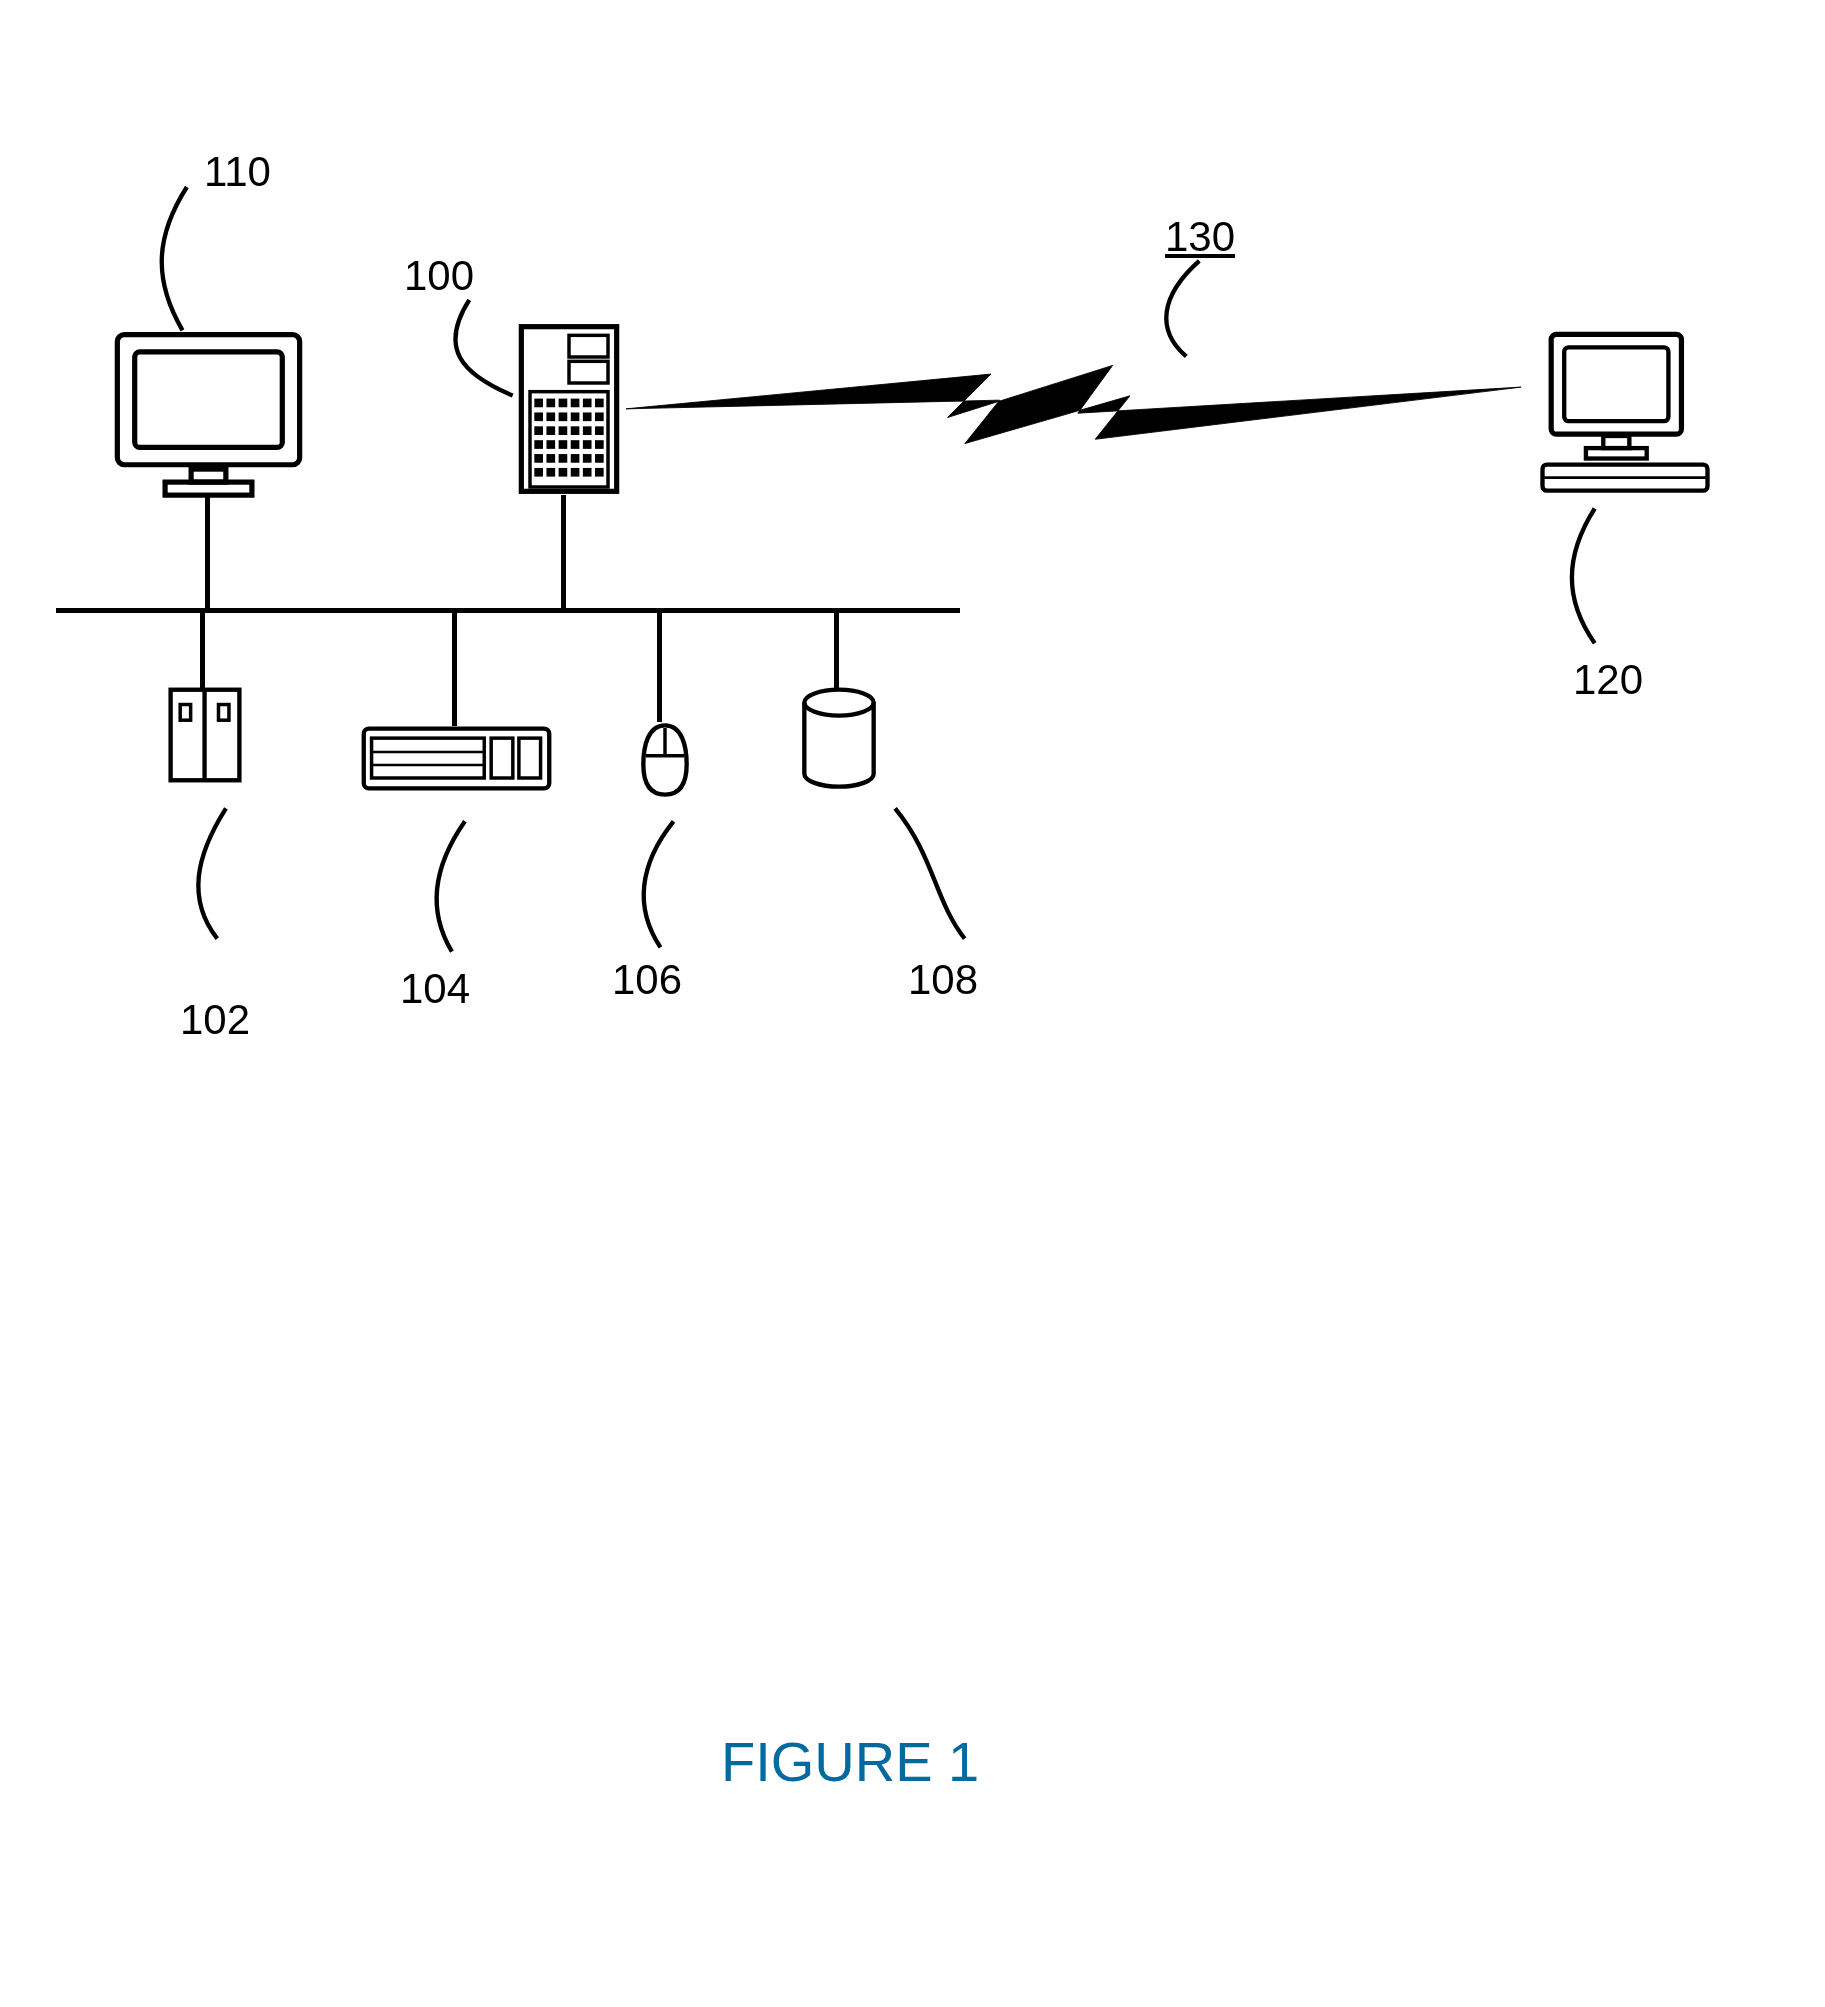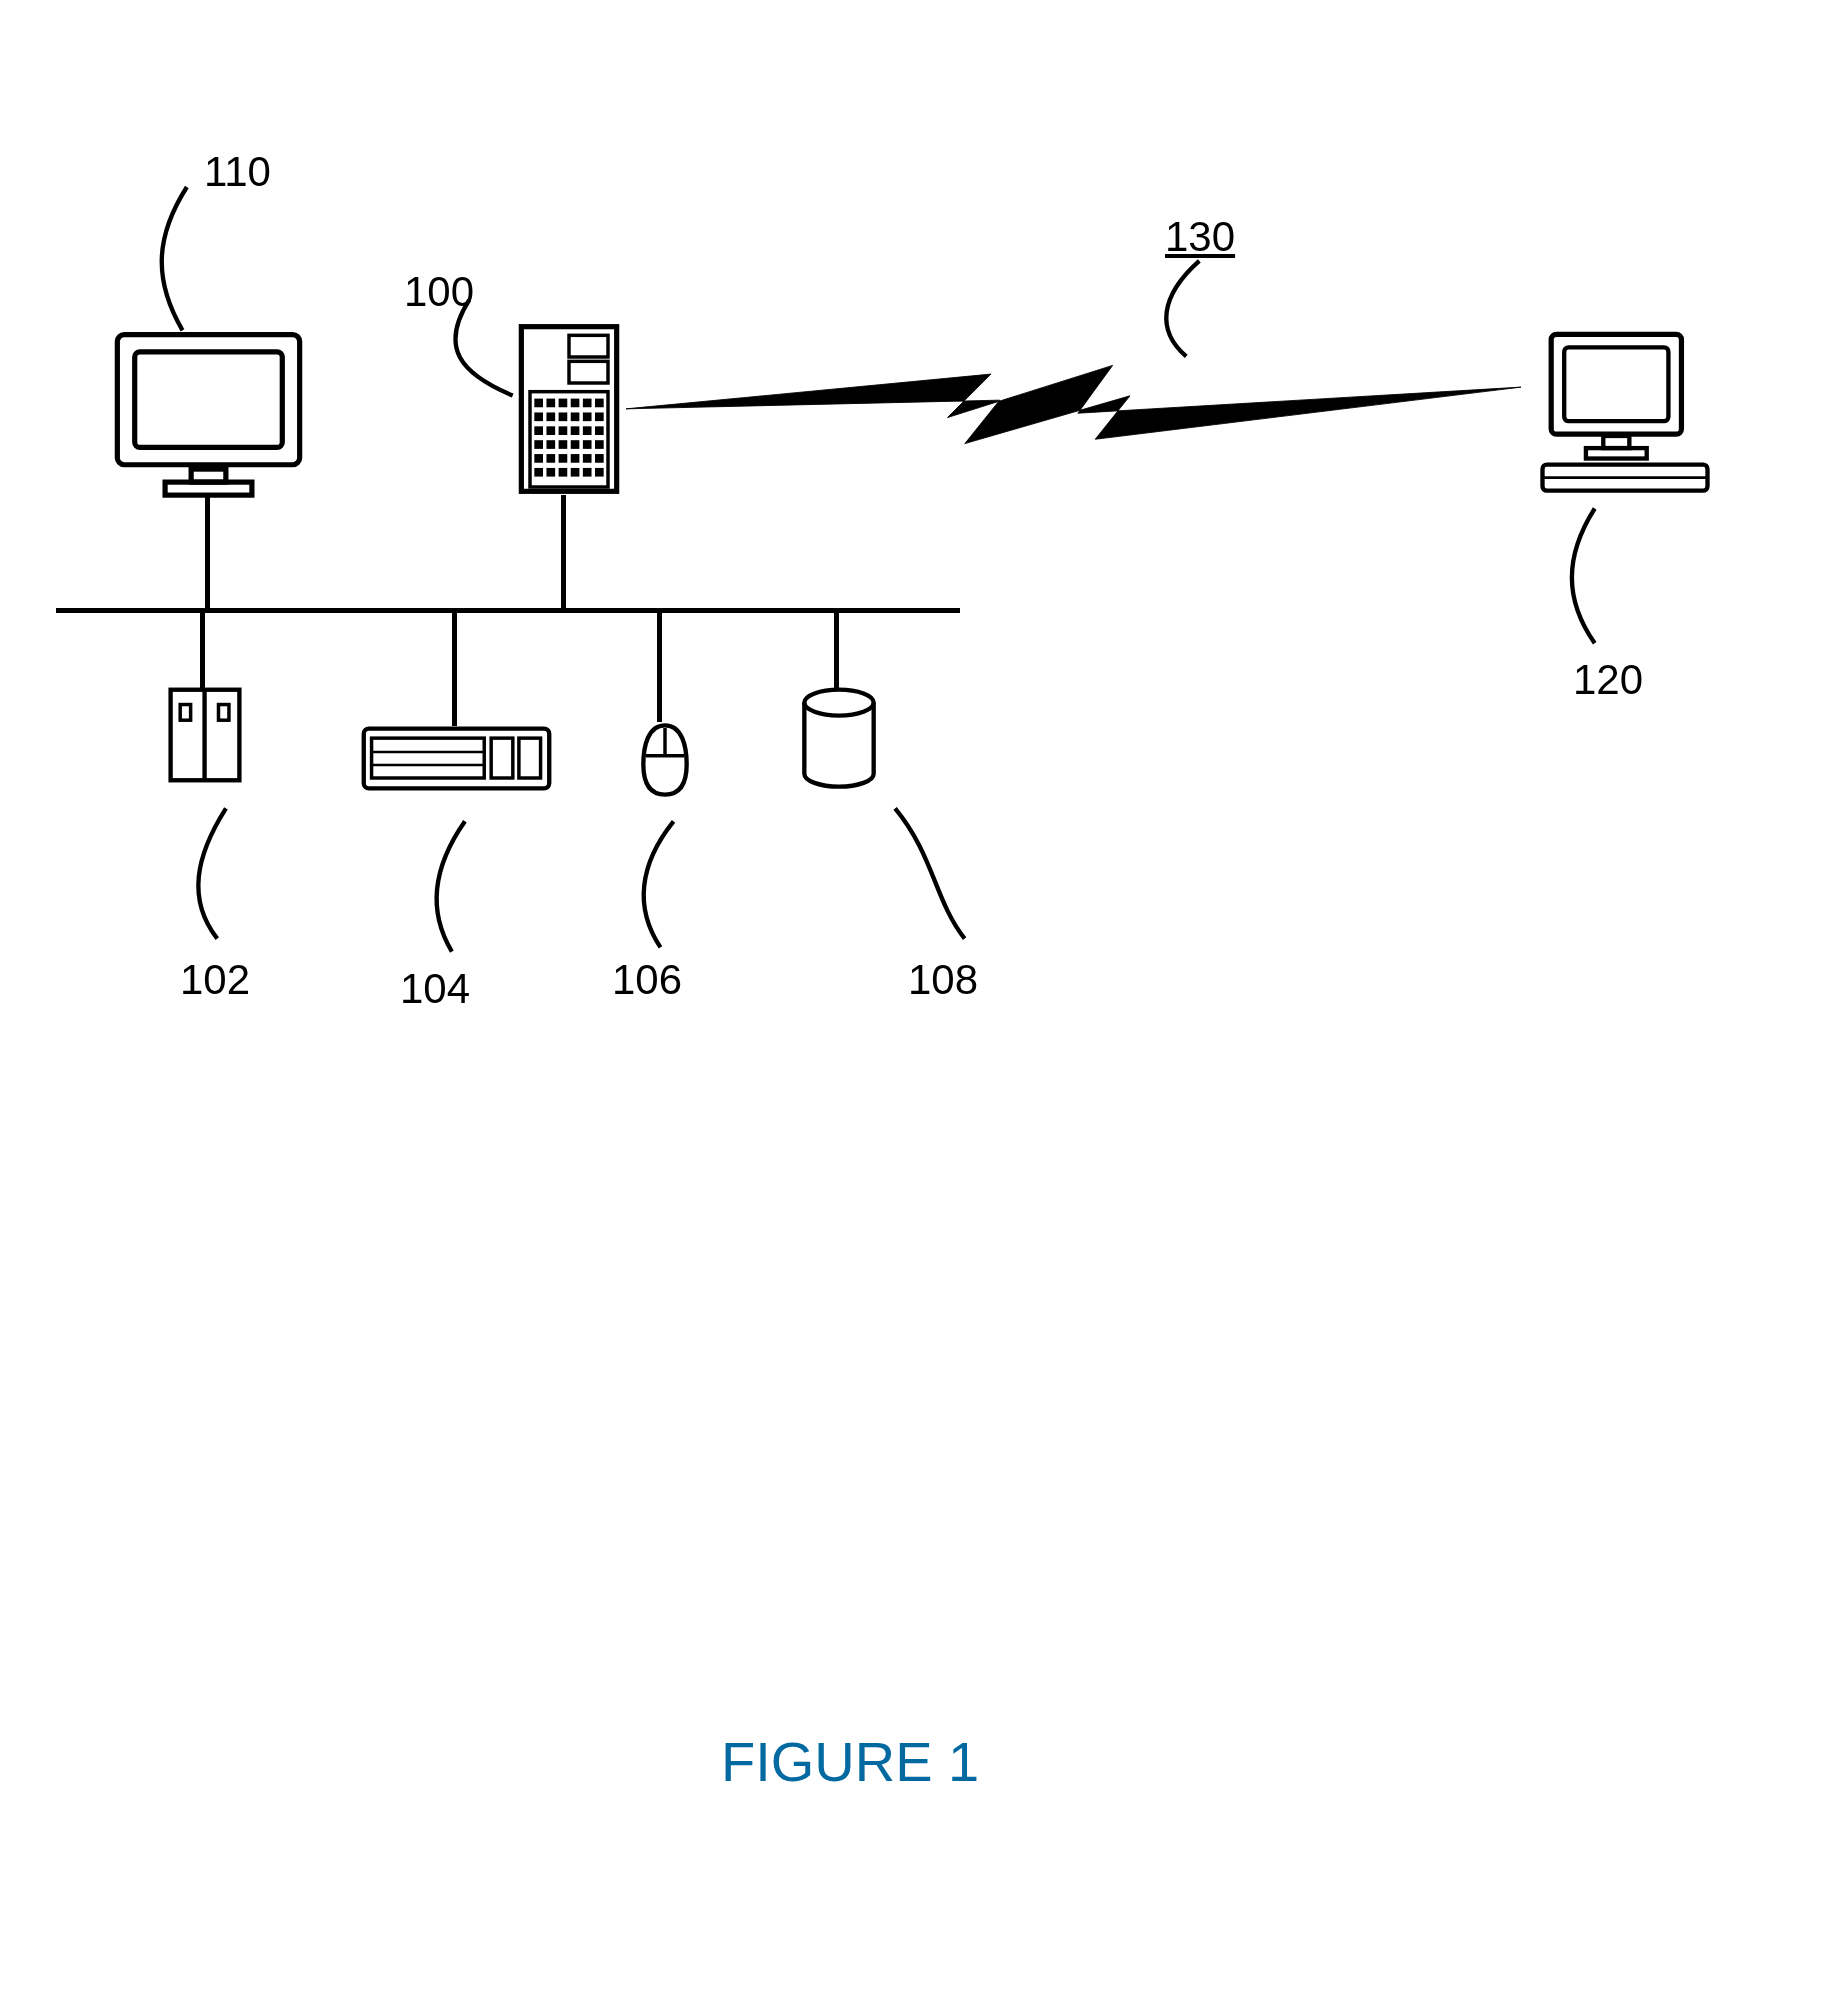--- a/index.html
+++ b/index.html
@@ -121,24 +121,24 @@
     <path d="M540 345 C505 400 530 430 590 455" fill="none" stroke="#000" stroke-width="5"></path>
     <path d="M1380 300 C1335 340 1330 380 1365 410" fill="none" stroke="#000" stroke-width="5"></path>
     <path d="M1835 585 C1800 640 1800 690 1835 740" fill="none" stroke="#000" stroke-width="5"></path>
     <path d="M260 930 C225 985 215 1035 250 1080" fill="none" stroke="#000" stroke-width="5"></path>
     <path d="M535 945 C500 995 490 1045 520 1095" fill="none" stroke="#000" stroke-width="5"></path>
     <path d="M775 945 C735 995 730 1045 760 1090" fill="none" stroke="#000" stroke-width="5"></path>
     <path d="M1030 930 C1075 985 1075 1035 1110 1080" fill="none" stroke="#000" stroke-width="5"></path>
   </svg>
 
   <div class="lbl" style="left:204px;top:148px;">110</div>
-  <div class="lbl" style="left:404px;top:268px;">100</div>
+  <div class="lbl" style="left:404px;top:252px;">100</div>
   <div class="lbl" style="left:1165px;top:213px;text-decoration:underline;">130</div>
   <div class="lbl" style="left:1573px;top:656px;text-align:right;">120</div>
-  <div class="lbl" style="left:180px;top:956px;">102</div>
+  <div class="lbl" style="left:180px;top:996px;">102</div>
   <div class="lbl" style="left:400px;top:965px;">104</div>
   <div class="lbl" style="left:612px;top:956px;">106</div>
   <div class="lbl" style="left:908px;top:956px;">108</div>
 
   <div class="figcap" style="left:721px;top:1729px;">FIGURE 1</div>
 
 </div>
 
 
 </body></html>

